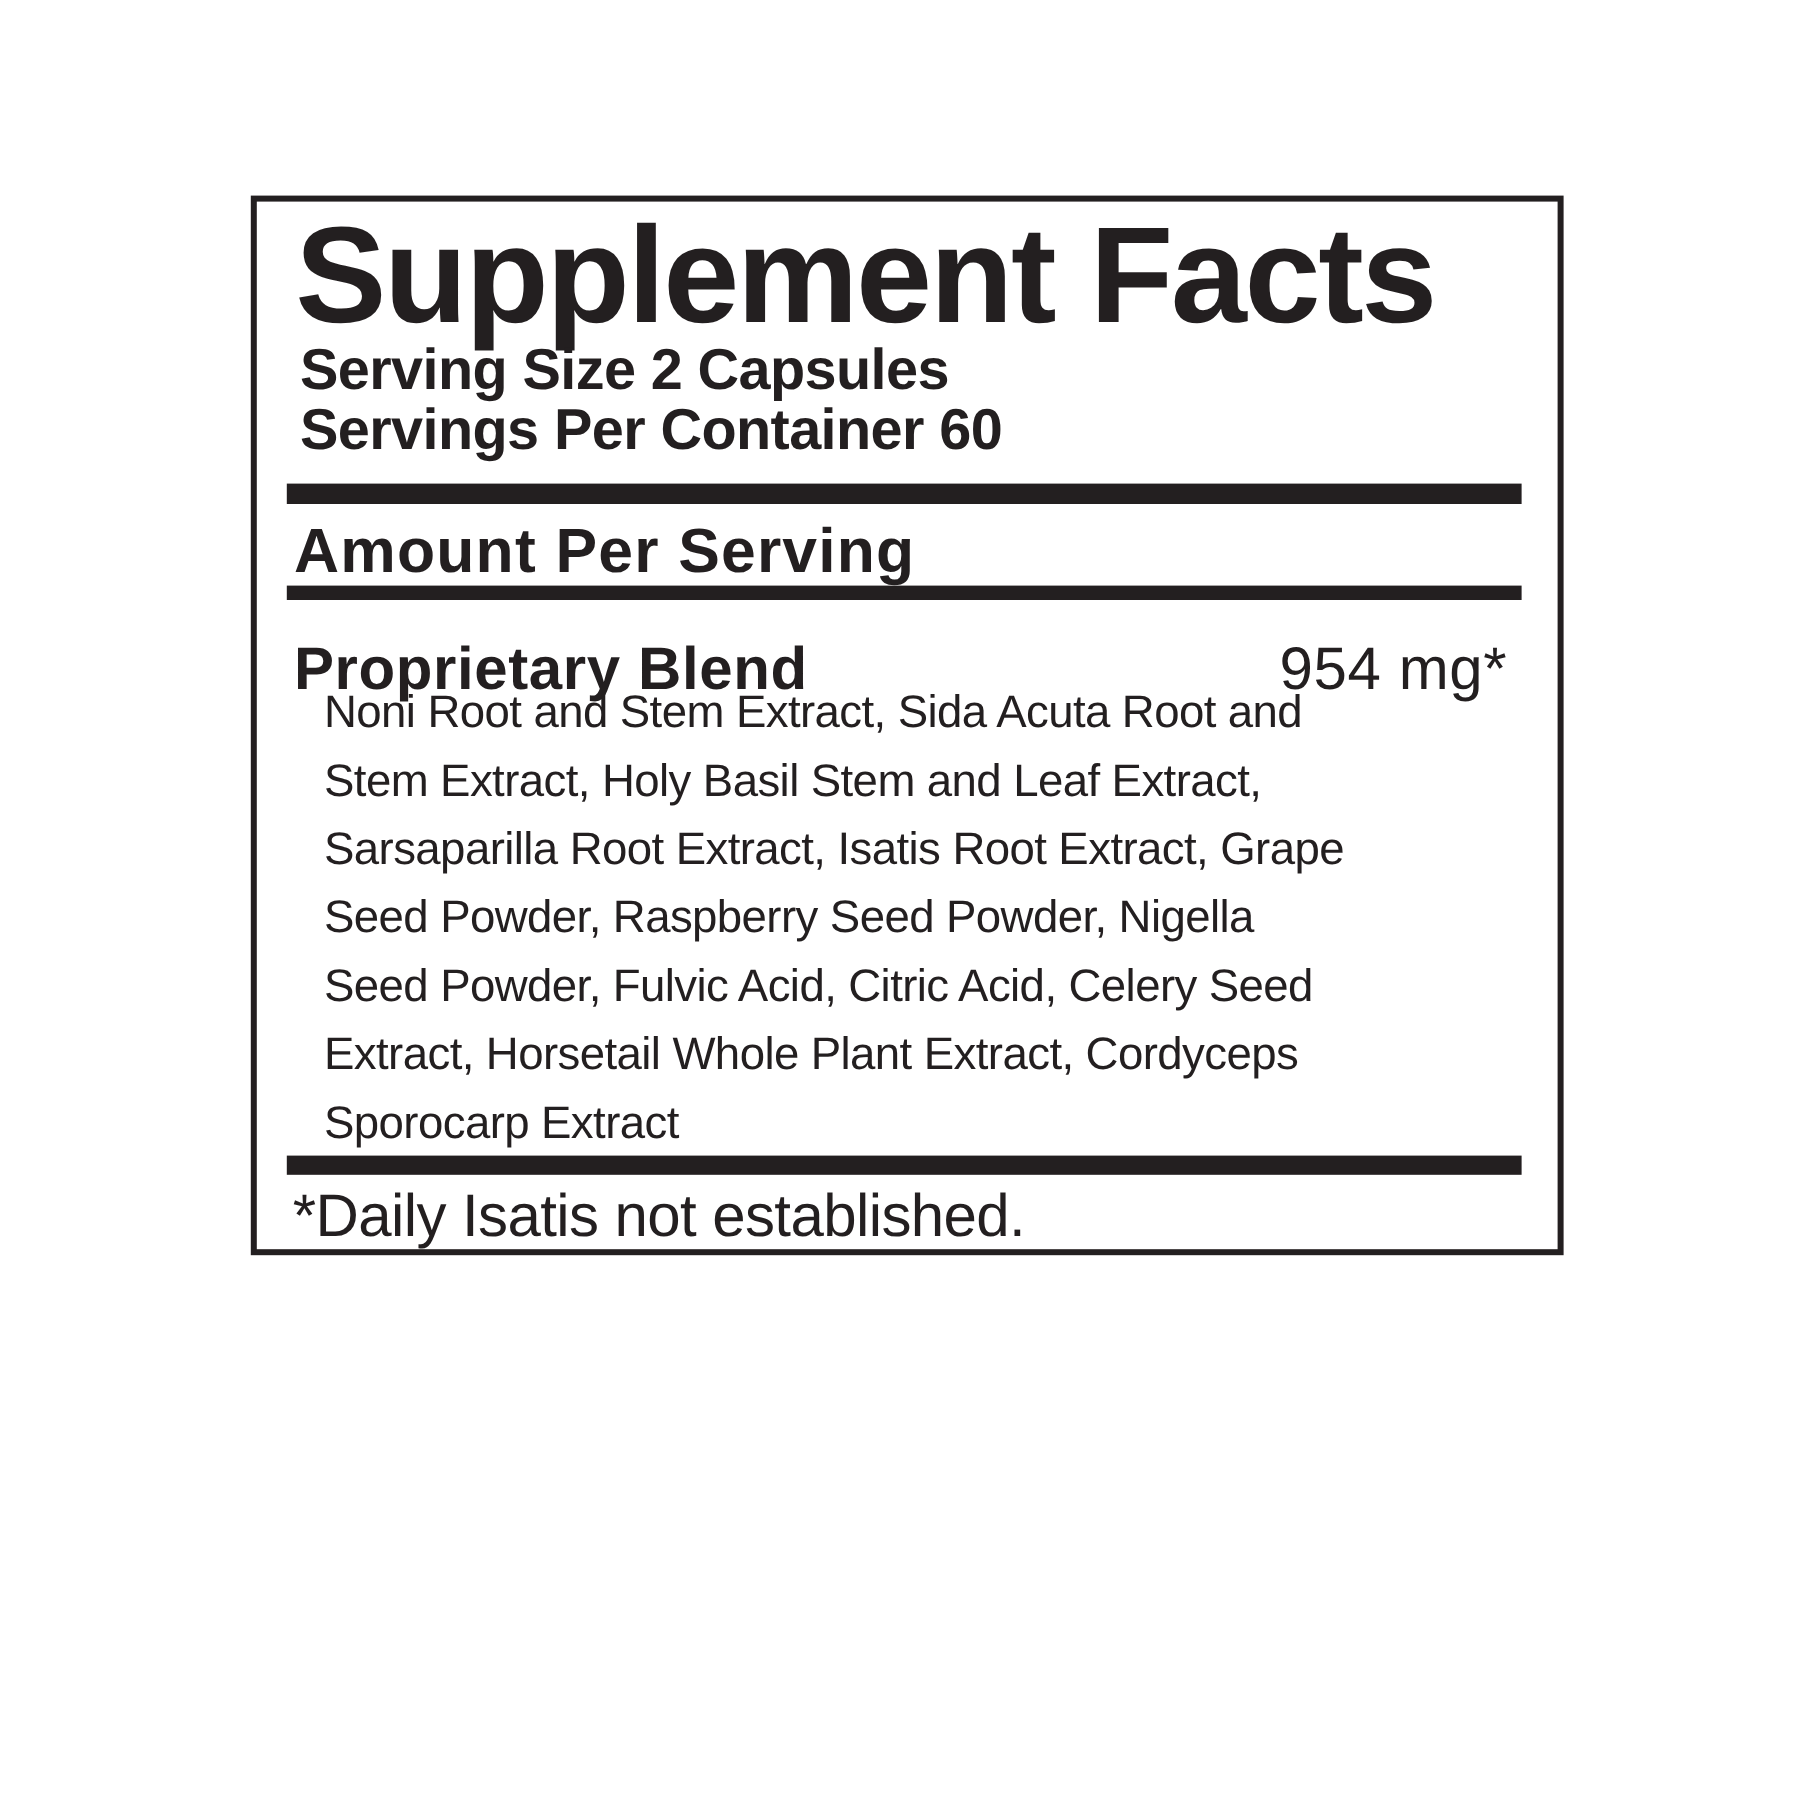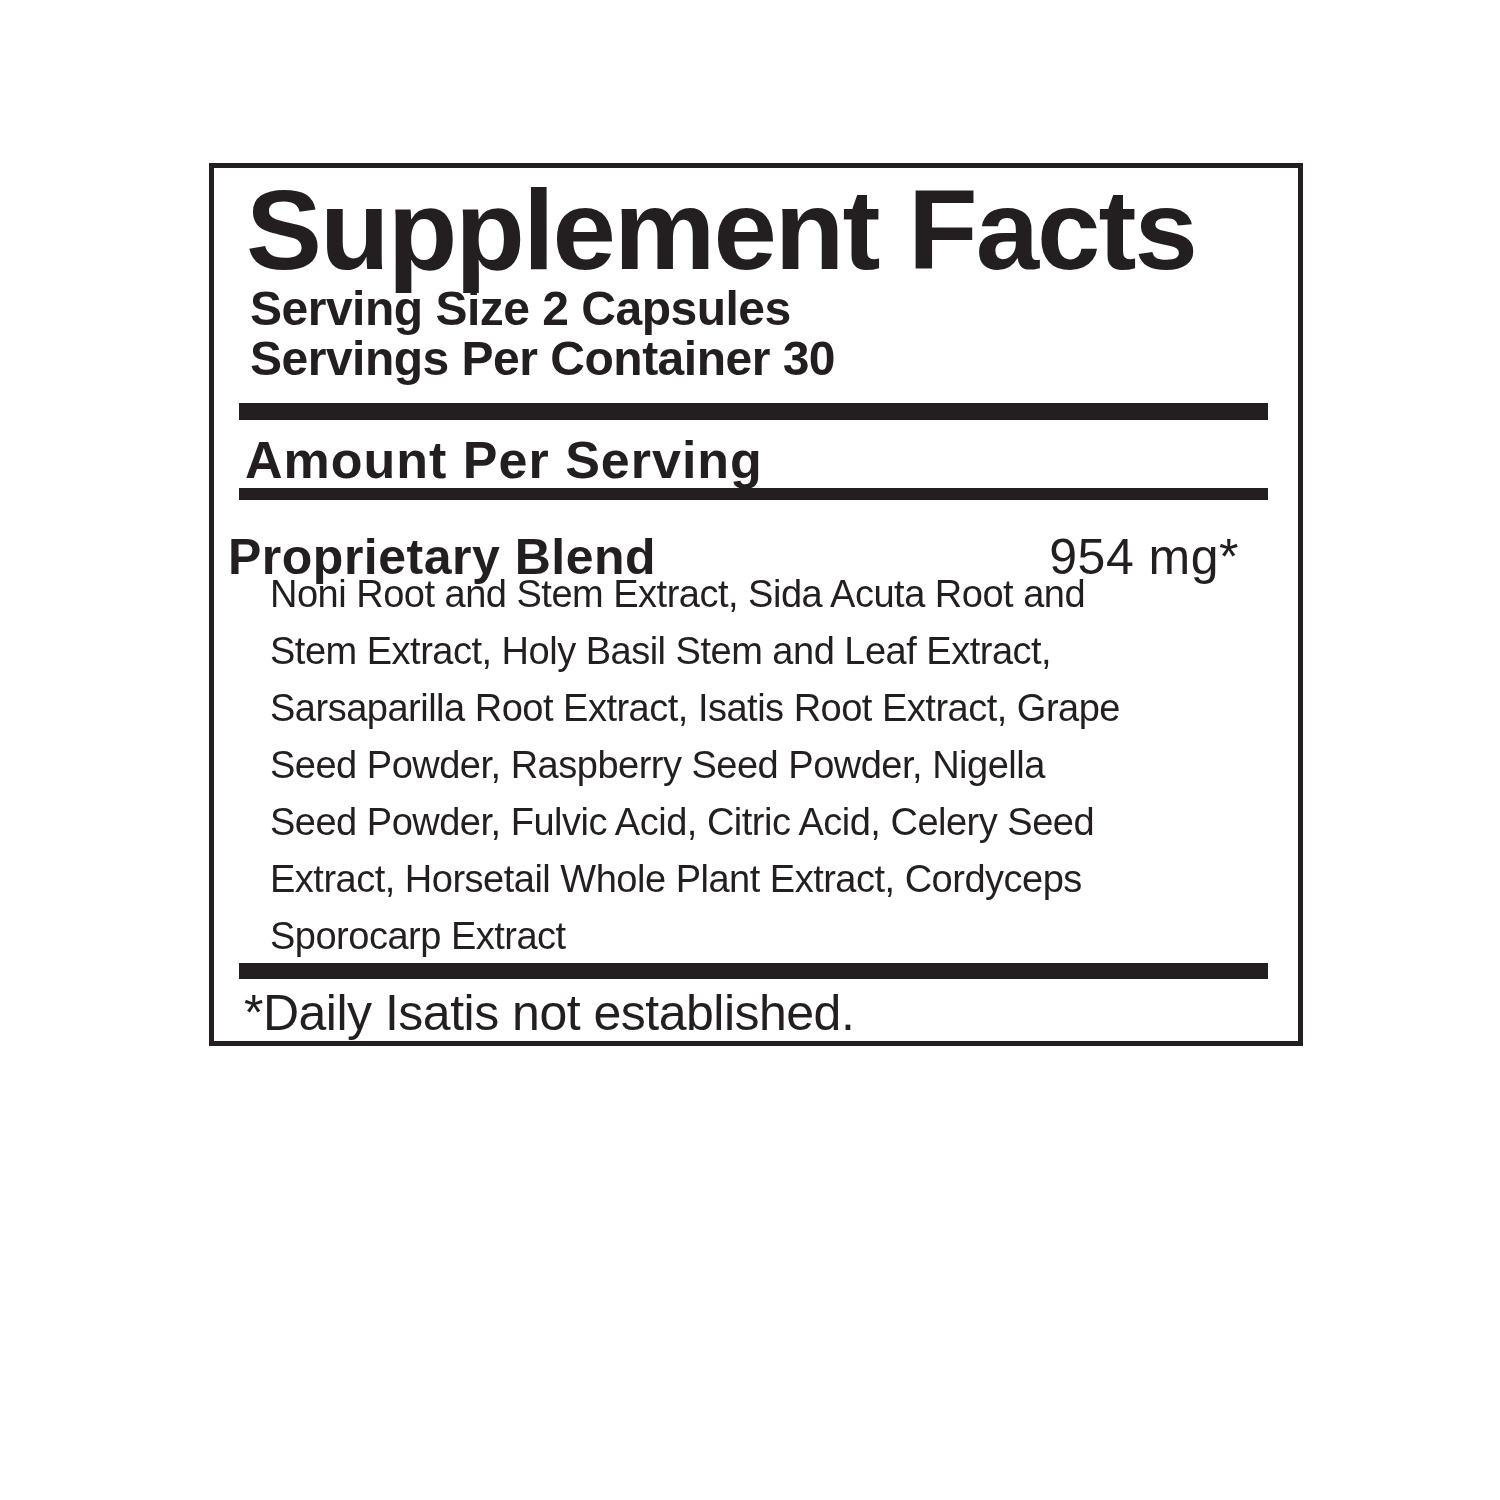--- a/index.html
+++ b/index.html
@@ -37,21 +37,21 @@
   .bar1{top:235px;height:17px;}
   .bar2{top:320px;height:12px;}
   .bar3{top:795px;height:16px;}
   .amount-heading{
     position:absolute;left:31px;top:262px;
     font-size:52px;font-weight:700;letter-spacing:1px;
     white-space:nowrap;
     text-align:center;
   }
   .blend-row{
-    position:absolute;left:8px;top:343px;width:1029px;
+    position:absolute;left:25px;top:343px;width:1029px;
     display:flex;justify-content:space-between;align-items:baseline;
   }
   .blend-name{
     font-size:50px;font-weight:700;letter-spacing:0.5px;
     padding-left:6px;white-space:nowrap;
   }
   .blend-amount{
     font-size:50px;font-weight:400;letter-spacing:0.5px;
     padding-right:12px;white-space:nowrap;margin-top:17px;
   }
@@ -79,21 +79,21 @@
 <body>
 
 <div class="canvas">
 
   <div class="facts-box">
 
     <div class="facts-title">Supplement Facts</div>
 
     <div class="serving-block">
       <div>Serving Size 2 Capsules</div>
-      <div>Servings Per Container 30</div>
+      <div>Servings Per Container 60</div>
     </div>
 
     <div class="bar bar1"></div>
 
     <div class="amount-heading">Amount Per Serving</div>
 
     <div class="bar bar2"></div>
 
     <div class="blend-row">
       <span class="blend-name">Proprietary Blend</span>

